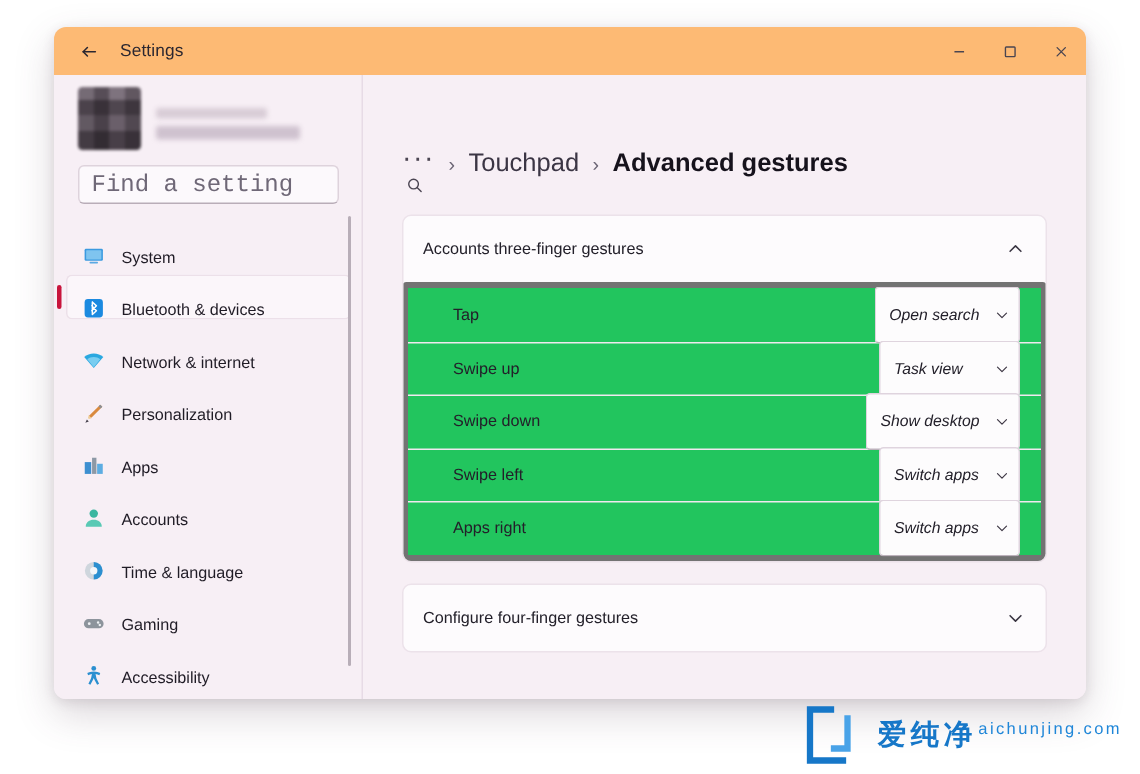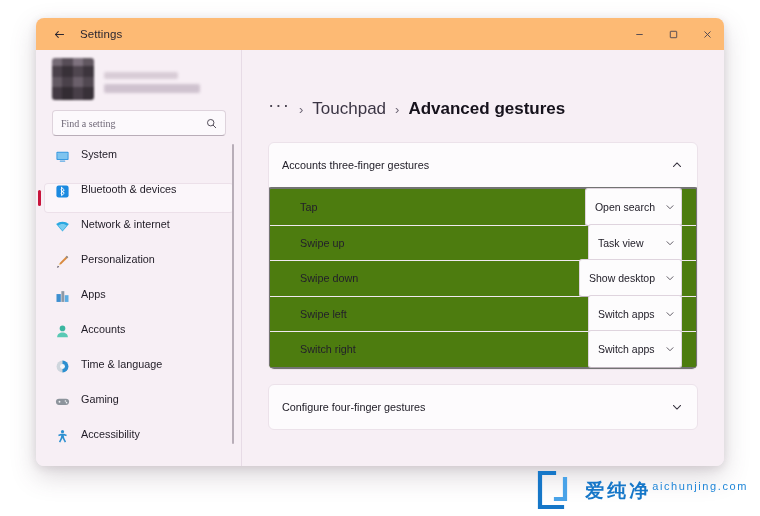--- a/index.html
+++ b/index.html
@@ -118,33 +118,33 @@
     border-radius: 4px;
     display: flex;
     align-items: center;
     padding: 0 8px;
   }
   .search-input {
     flex: 1;
     border: none;
     outline: none;
     background: transparent;
-    font-family: Liberation Serif, serif;
-    font-size: 10px;
+    font-family: Liberation Mono, monospace;
+    font-size: 16px;
     color: #3a3540;
   }
   .search-input::placeholder { color: #6f6877; }
   .search-icon { color: #4b4552; display: flex; }
   .search-icon svg { display: block; }
 
   .nav { padding: 2px 8px 0 8px; }
   .nav-item {
     position: relative;
     display: flex;
-    align-items: flex-start;
+    align-items: flex-end;
     gap: 11px;
     height: 30px;
     padding-left: 10px;
     margin-bottom: 5px;
     border-radius: 4px;
     font-size: 10.8px;
     color: #201c26;
   }
   .nav-item.active {
     background: #fbf6fa;
@@ -235,23 +235,23 @@
     align-items: center;
     justify-content: space-between;
     padding: 0 14px 0 13px;
     font-size: 10.8px;
     color: #23202a;
   }
   .chev { color: #3a3542; display: flex; }
   .chev svg { display: block; }
 
   .rows-highlight {
-    border: 2px solid #737373;
+    border: 4px solid #737373;
     border-radius: 3px;
-    background: #4d7c0f;
+    background: #22c55e;
     margin: 0 -1px;
   }
 
   .g-row {
     height: 35.5px;
     display: flex;
     align-items: center;
     justify-content: space-between;
     padding: 0 14px 0 30px;
     border-top: 1px solid #f0e9ef;
@@ -268,20 +268,21 @@
     border: 1px solid #dfd4de;
     border-bottom-color: #bdb2bc;
     border-radius: 3px;
     display: flex;
     align-items: center;
     justify-content: space-between;
     padding: 0 6px 0 9px;
     gap: 10px;
     font-size: 10.5px;
     color: #23202a;
+    font-style: italic;
   }
   .combo .chev-sm { color: #3f3946; display: flex; }
   .combo .chev-sm svg { display: block; }
 
   
   .watermark {
     position: absolute;
     right: 12px;
     bottom: 6px;
     display: flex;
@@ -537,21 +538,21 @@
                 <span>Switch apps</span>
                 <span class="chev-sm">
                   <svg width="10" height="10" viewBox="0 0 14 14" fill="none" stroke="currentColor" stroke-width="1.15" stroke-linecap="round" stroke-linejoin="round">
                       <path d="M2.8 5.2L7 9.4l4.2-4.2"></path>
                     </svg>
                 </span>
               </div>
             </div>
 
             <div class="g-row">
-              <span class="g-label">Switch right</span>
+              <span class="g-label">Apps right</span>
               <div class="combo">
                 <span>Switch apps</span>
                 <span class="chev-sm">
                   <svg width="10" height="10" viewBox="0 0 14 14" fill="none" stroke="currentColor" stroke-width="1.15" stroke-linecap="round" stroke-linejoin="round">
                       <path d="M2.8 5.2L7 9.4l4.2-4.2"></path>
                     </svg>
                 </span>
               </div>
             </div>
 

